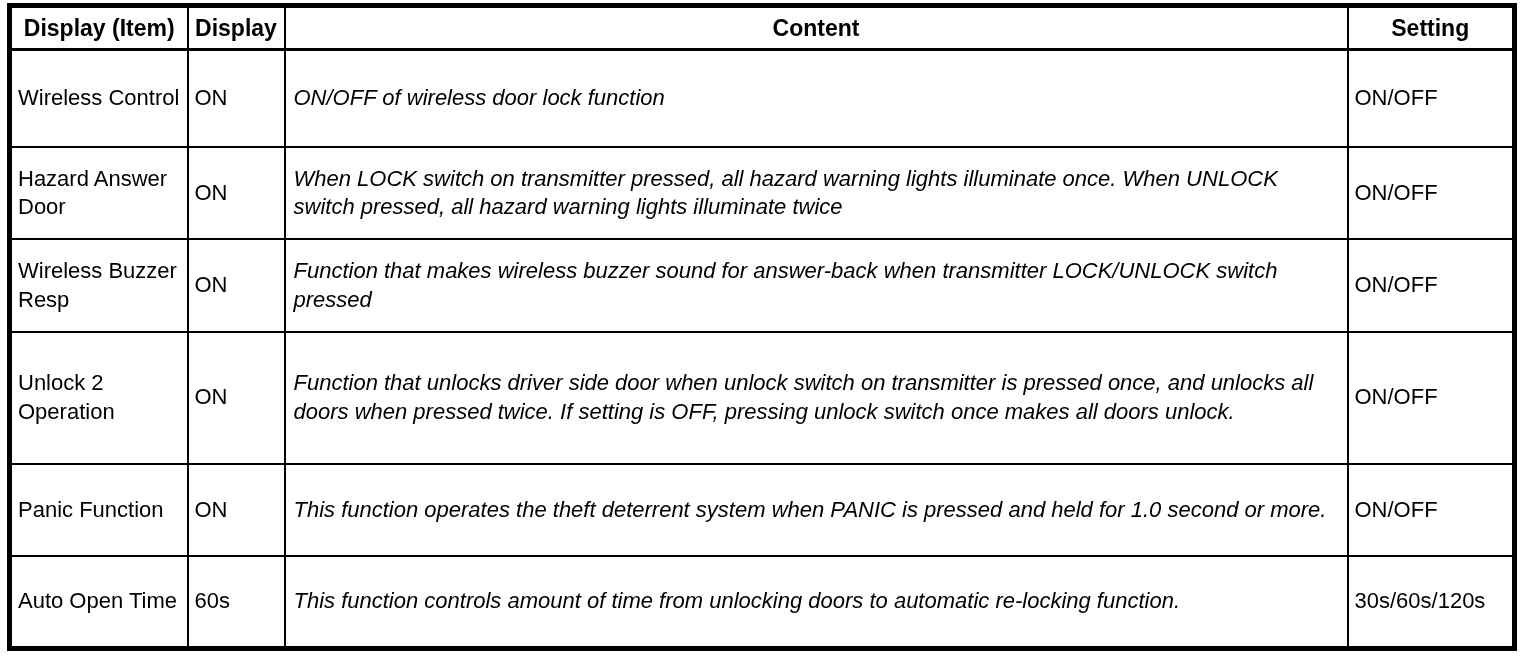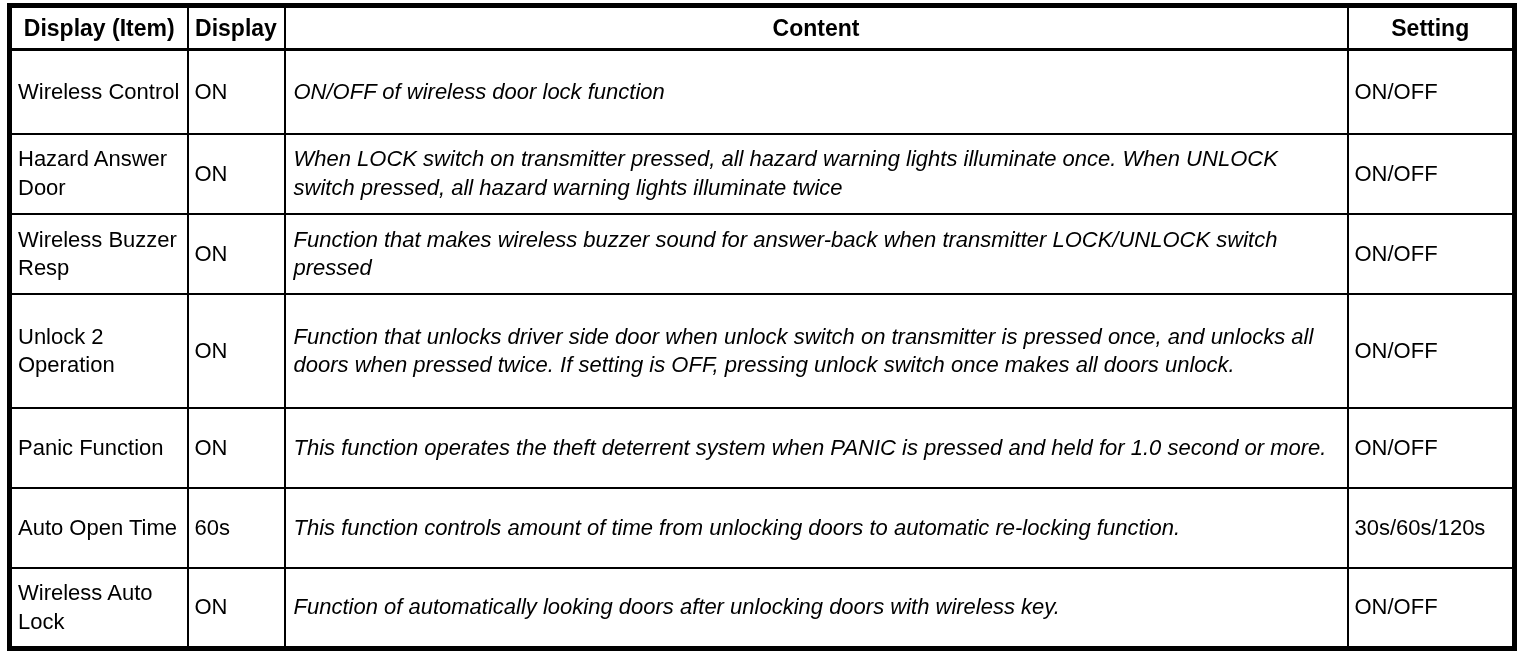--- a/index.html
+++ b/index.html
@@ -102,21 +102,15 @@
         <td class="cell-default">ON</td>
         <td class="cell-content">This function operates the theft deterrent system when PANIC is pressed and held for 1.0 second or more.</td>
         <td class="cell-setting">ON/OFF</td>
       </tr>
       <tr class="h-72">
         <td class="cell-item">Auto Open Time</td>
         <td class="cell-default">60s</td>
         <td class="cell-content">This function controls amount of time from unlocking doors to automatic re-locking function.</td>
         <td class="cell-setting">30s/60s/120s</td>
       </tr>
-      <tr class="h-72">
-        <td class="cell-item">Wireless Auto Lock</td>
-        <td class="cell-default">ON</td>
-        <td class="cell-content">Function of automatically looking doors after unlocking doors with wireless key.</td>
-        <td class="cell-setting">ON/OFF</td>
-      </tr>
     </tbody>
   </table>
 </div>
 
 </body></html>

